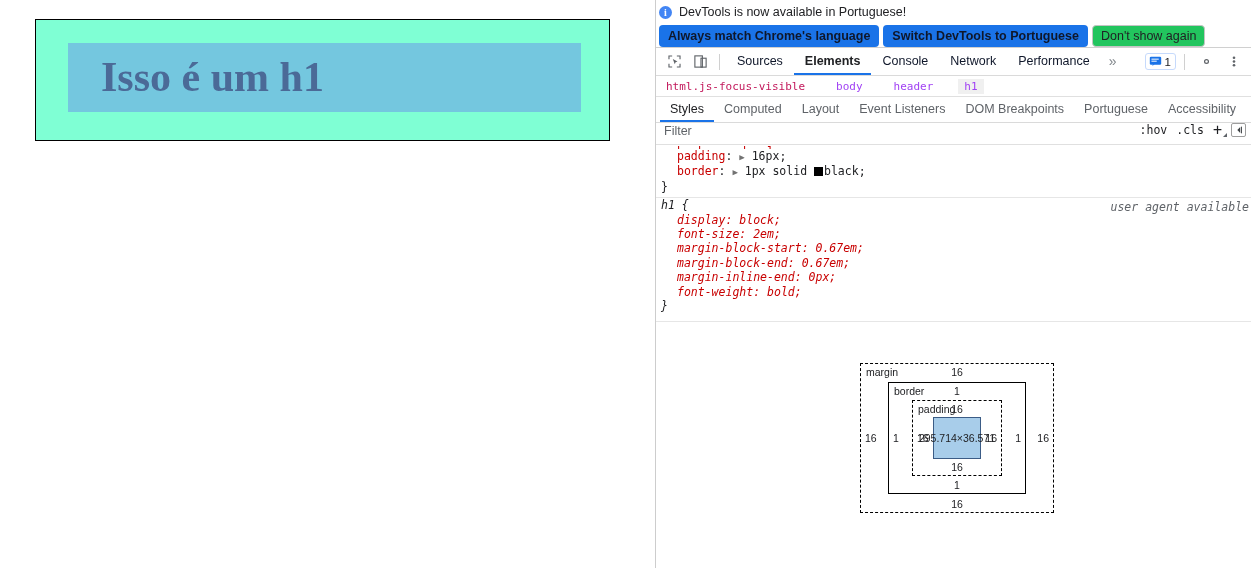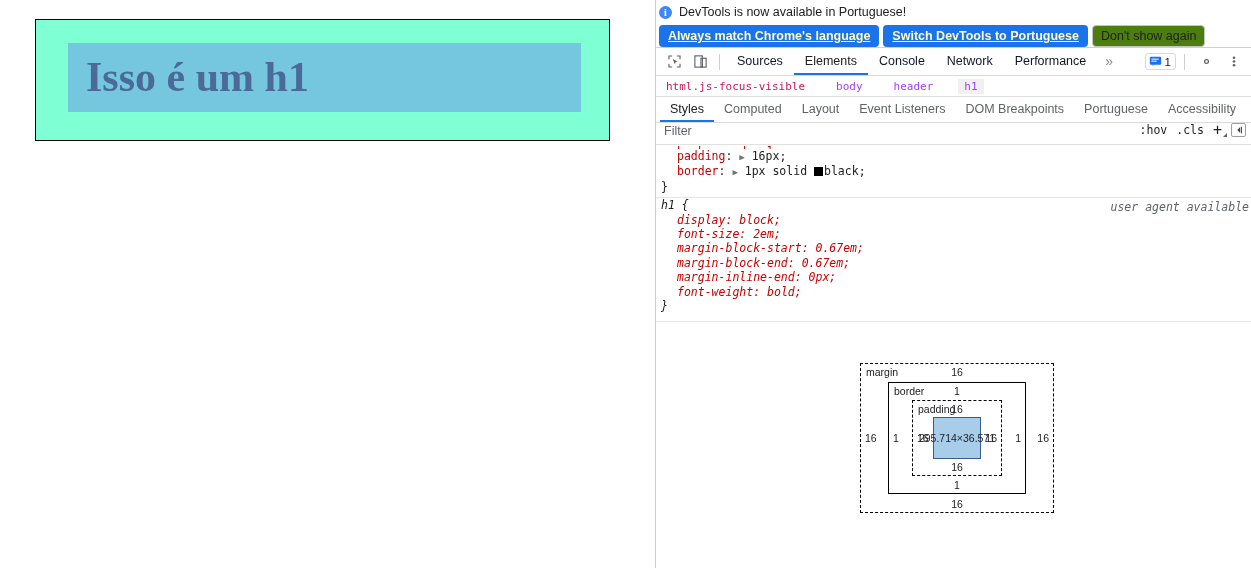--- a/index.html
+++ b/index.html
@@ -41,21 +41,21 @@
     top: 23px;
     width: 513px;
     height: 69px;
     box-sizing: border-box;
     background: #74C7DF;
     color: #4B6A97;
     font-family: "Liberation Serif", "DejaVu Serif", serif;
     font-size: 42px;
     font-weight: bold;
     line-height: 68px;
-    padding-left: 18px;
+    padding-left: 33px;
     white-space: nowrap;
     overflow: hidden;
   }
 
   
   #devtools {
     position: absolute;
     left: 655px; top: 0;
     width: 596px;
     height: 568px;
@@ -111,25 +111,24 @@
     height: 22px;
     padding: 0 8px;
     border-radius: 4px;
     box-sizing: border-box;
     white-space: nowrap;
     cursor: pointer;
     border: 1px solid transparent;
   }
   .ib-btn.primary {
     background: #1a73e8;
-    color: #fef9c3;
-    text-decoration: underline;
+    color: #0f172a;
   }
   .ib-btn.secondary {
-    background: #4d7c0f;
+    background: #22c55e;
     color: #202124;
     border: 1px solid #c4c4c4;
     font-weight: normal;
   }
 
   
   #main-toolbar {
     height: 28px;
     display: flex;
     align-items: center;
@@ -163,20 +162,21 @@
     color: #0f172a;
     line-height: 27px;
     cursor: pointer;
     white-space: nowrap;
     border-bottom: 2px solid transparent;
     box-sizing: border-box;
   }
   .tab.active {
     color: #202124;
     border-bottom: 2px solid #1a73e8;
+    font-weight: bold;
   }
   .tab.more {
     color: #80868b;
     font-size: 14px;
     padding: 0 8px;
   }
   #toolbar-right {
     position: absolute;
     right: 4px;
     top: 0;

